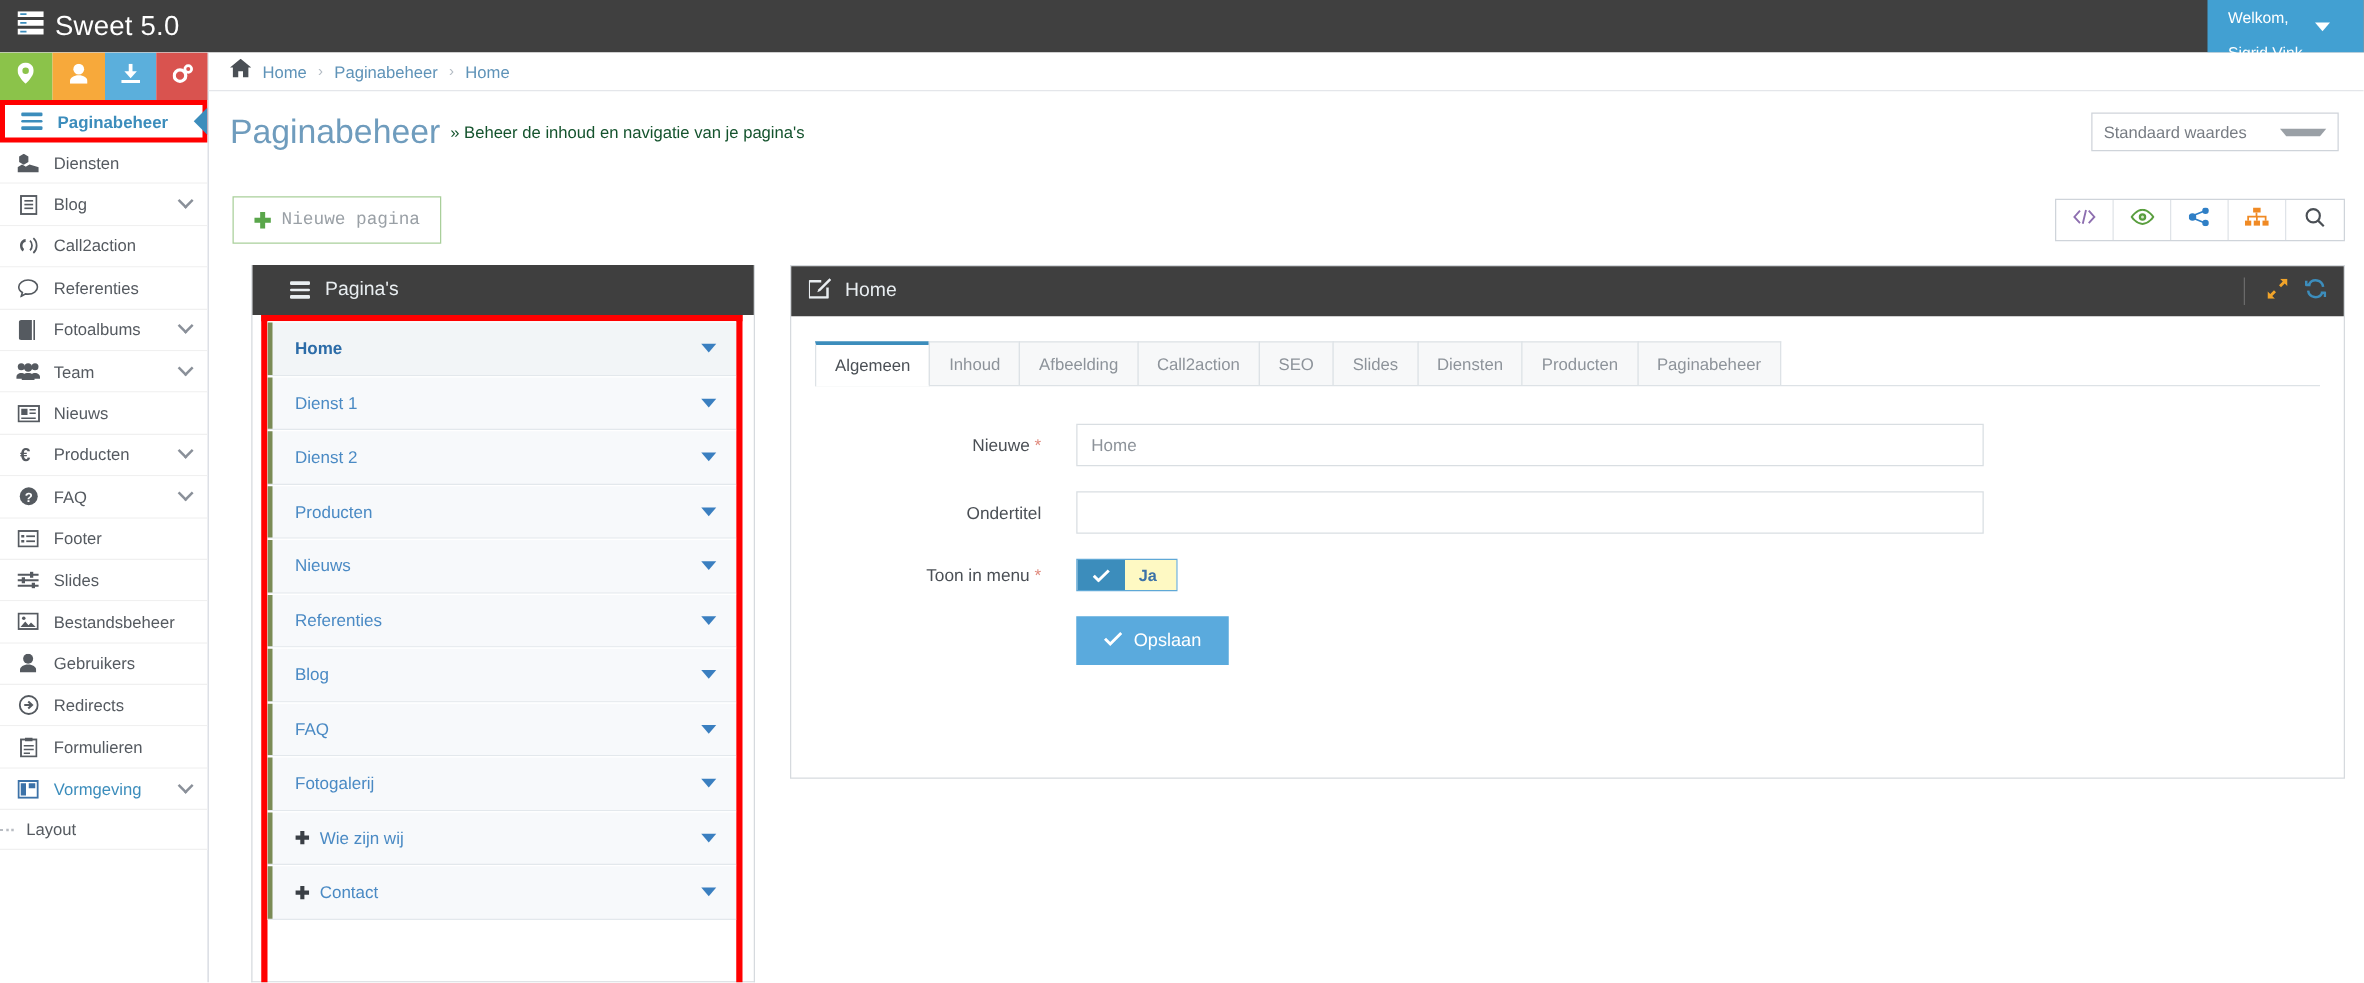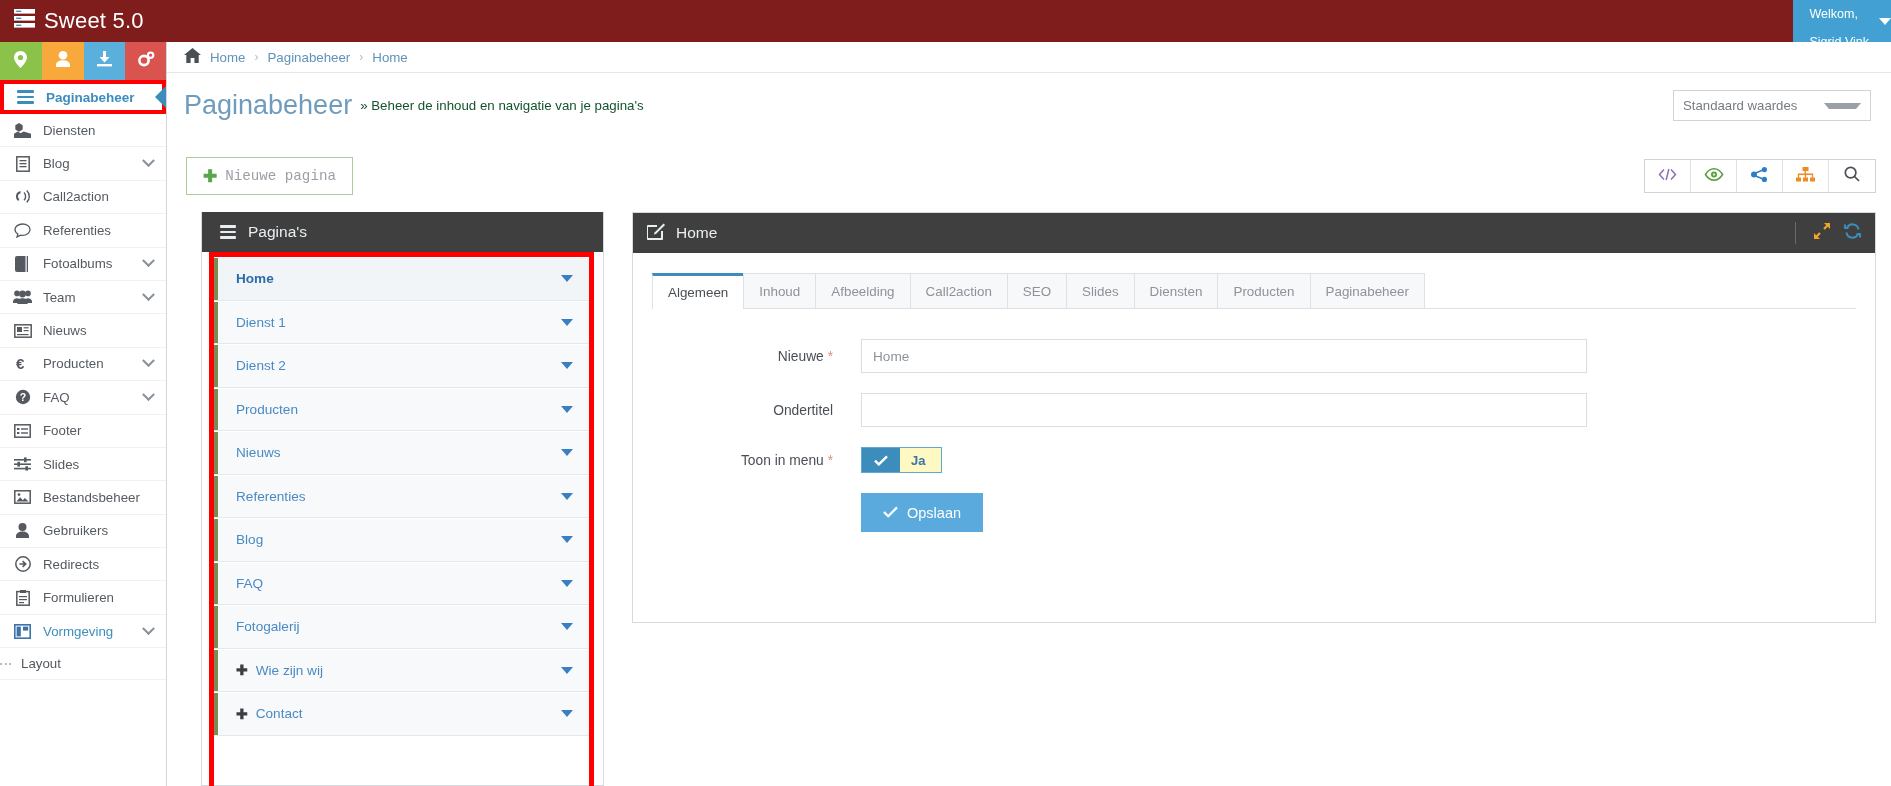--- a/index.html
+++ b/index.html
@@ -7,32 +7,32 @@
     width: 1891px; height: 786px;
     font-family: "Liberation Sans", sans-serif;
     background: #ffffff;
     overflow: hidden;
   }
   body { position: relative; }
 
   
   .topbar {
     position: absolute; top: 0; left: 0; width: 1891px; height: 42px;
-    background: #7f1d1d; display: flex; align-items: center;
+    background: #404040; display: flex; align-items: center;
   }
   .brand {
     display: flex; align-items: center; gap: 9px;
     padding-left: 14px; color: #ffffff;
     font-size: 22px; font-weight: 400; letter-spacing: .2px;
   }
   .brand-icon { display: block; }
   .topbar-spacer { flex: 1 1 auto; }
   .user-box {
     height: 42px; background: #42a0d2; display: flex; align-items: center;
-    gap: 10px; padding: 0 0 0 16px; cursor: pointer;
+    gap: 10px; padding: 0 27px 0 16px; cursor: pointer;
   }
   .user-name {
     color: #ffffff; font-size: 12.5px; line-height: 14px;
     white-space: pre-line; text-align: left;
   }
   .caret-down-white {
     width: 0; height: 0; border-left: 6px solid transparent;
     border-right: 6px solid transparent; border-top: 7px solid #ffffff;
   }
 
@@ -130,21 +130,21 @@
   }
   .icon-btn:last-child { border-right: none; }
 
   
   .pages-panel {
     position: absolute; top: 212px; left: 201px; width: 403px; height: 574px;
     background: #ffffff; border: 1px solid #d6dade; border-top: none;
   }
   .panel-head {
     height: 40px; background: #3f3f3f; display: flex; align-items: center;
-    gap: 12px; padding-left: 18px;
+    gap: 12px; padding-left: 30px;
   }
   .panel-head .hd-title { color: #e9eef1; font-size: 15.5px; }
   .hamburger-w i { display: block; height: 2.5px; background: #e9eef1; margin: 3px 0; border-radius: 1px; }
   .hamburger-w { display: inline-block; width: 16px; }
 
   .pages-frame {
     position: absolute; top: 252px; left: 209px; width: 385px; height: 534px;
     border: 5px solid #ff0000; border-bottom: none; overflow: hidden;
   }
   .pages-list { background: #ffffff; }

